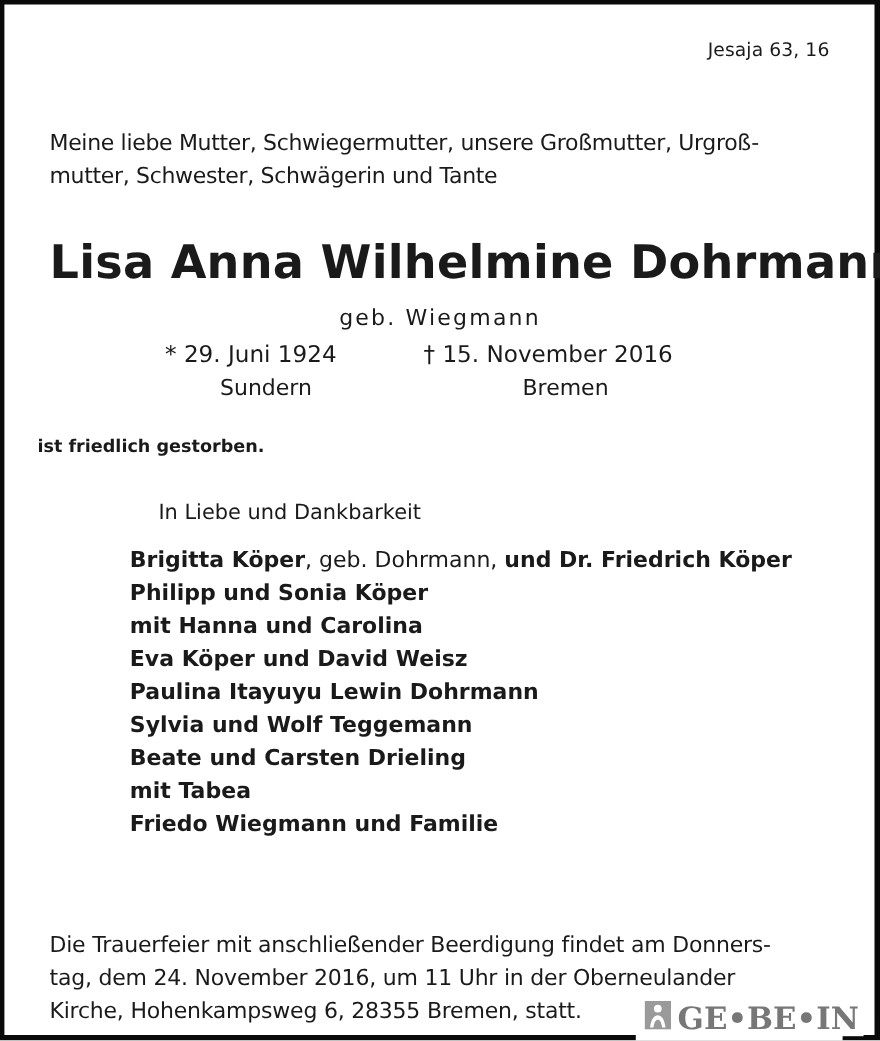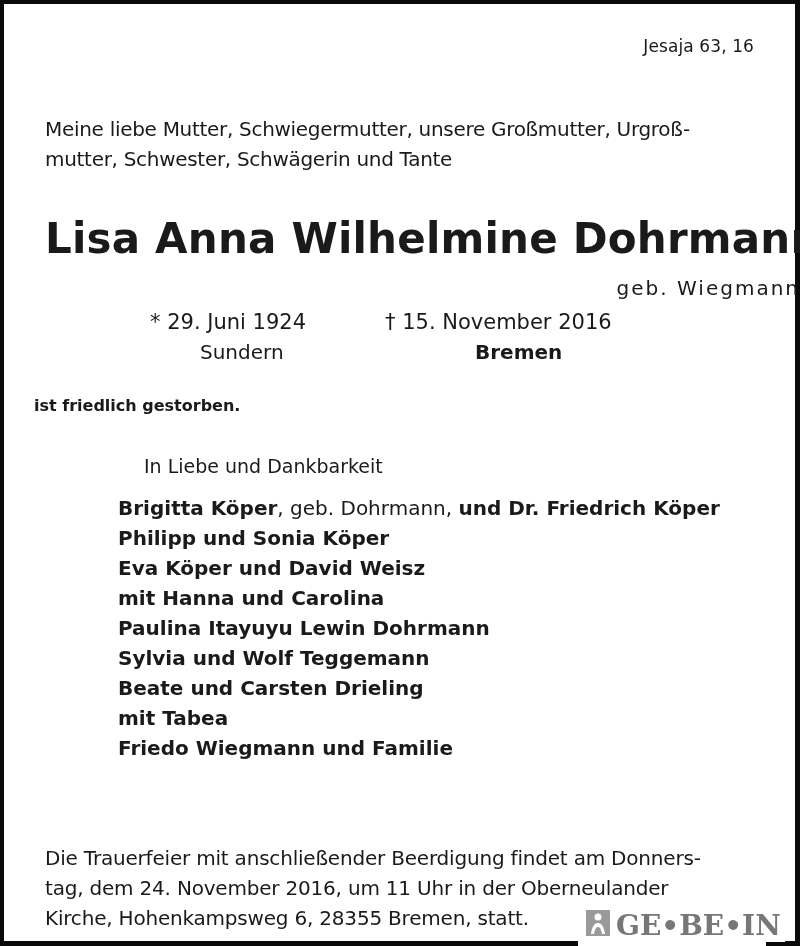--- a/index.html
+++ b/index.html
@@ -6,21 +6,21 @@
   body { width: 800px; height: 946px; position: relative; overflow: hidden;
          font-family: "DejaVu Sans", "Liberation Sans", sans-serif; color: #1a1a1a; }
   .frame { position: absolute; left: 0; top: 0; width: 800px; height: 946px; box-sizing: border-box;
            border-left: 4px solid #0a0a0a; border-top: 4px solid #0a0a0a; border-right: 5px solid #0a0a0a;
            border-bottom: 5px solid #0a0a0a; }
   .t { position: absolute; white-space: nowrap; }
   .quote { right: 46px; top: 32px; font-size: 17px; text-align: right; letter-spacing: 0.1px; }
   .quote div { line-height: 29px; }
   .intro { left: 45px; top: 114px; font-size: 20px; line-height: 30px; letter-spacing: -0.3px; }
   .name { left: 45px; top: 214px; font-size: 42px; font-weight: bold; letter-spacing: 0.2px; }
-  .born-name { left: 0; width: 800px; top: 276px; font-size: 20px; text-align: right; letter-spacing: 2px; }
+  .born-name { left: 0; width: 800px; top: 276px; font-size: 20px; text-align: center; letter-spacing: 2px; }
   .dates { top: 310px; font-size: 21px; }
   .places { top: 340px; font-size: 20px; }
   .died-line { left: 34px; top: 396px; font-size: 16px; font-weight: bold; }
   .thanks { left: 118px; top: 455px; font-size: 19px; margin-left: 26px; }
   .family { left: 118px; top: 493px; font-size: 20px; }
   .family div { line-height: 30px; font-weight: bold; }
   .family .normal { font-weight: normal; }
   .service { left: 45px; top: 822px; font-size: 20px; line-height: 30px; letter-spacing: -0.2px; margin-top: 21px; }
   .logo-gap { position: absolute; left: 578px; top: 936px; width: 188px; height: 12px; background: #fff; }
   .logo { position: absolute; left: 582px; top: 910px; height: 32px; display: flex; align-items: flex-start;
@@ -44,31 +44,31 @@
 </div>
 
 <div class="t name">Lisa Anna Wilhelmine Dohrmann</div>
 
 <div class="t born-name">geb. Wiegmann</div>
 
 <div class="t dates" style="left:150px;">* 29. Juni 1924</div>
 <div class="t dates" style="left:385px;">† 15. November 2016</div>
 
 <div class="t places" style="left:200px;">Sundern</div>
-<div class="t places" style="left:475px;font-weight:bold;">Bremen</div>
+<div class="t places" style="left:475px;">Bremen</div>
 
 <div class="t died-line">ist friedlich gestorben.</div>
 
 <div class="t thanks">In Liebe und Dankbarkeit</div>
 
 <div class="t family">
   <div><span>Brigitta Köper</span><span class="normal">, geb. Dohrmann, </span><span>und Dr. Friedrich Köper</span></div>
   <div>Philipp und Sonia Köper</div>
+  <div>mit Hanna und Carolina</div>
   <div>Eva Köper und David Weisz</div>
-  <div>mit Hanna und Carolina</div>
   <div>Paulina Itayuyu Lewin Dohrmann</div>
   <div>Sylvia und Wolf Teggemann</div>
   <div>Beate und Carsten Drieling</div>
   <div>mit Tabea</div>
   <div>Friedo Wiegmann und Familie</div>
 </div>
 
 <div class="t service">
   <div>Die Trauerfeier mit anschließender Beerdigung findet am Donners-</div>
   <div>tag, dem 24. November 2016, um 11 Uhr in der Oberneulander</div>

